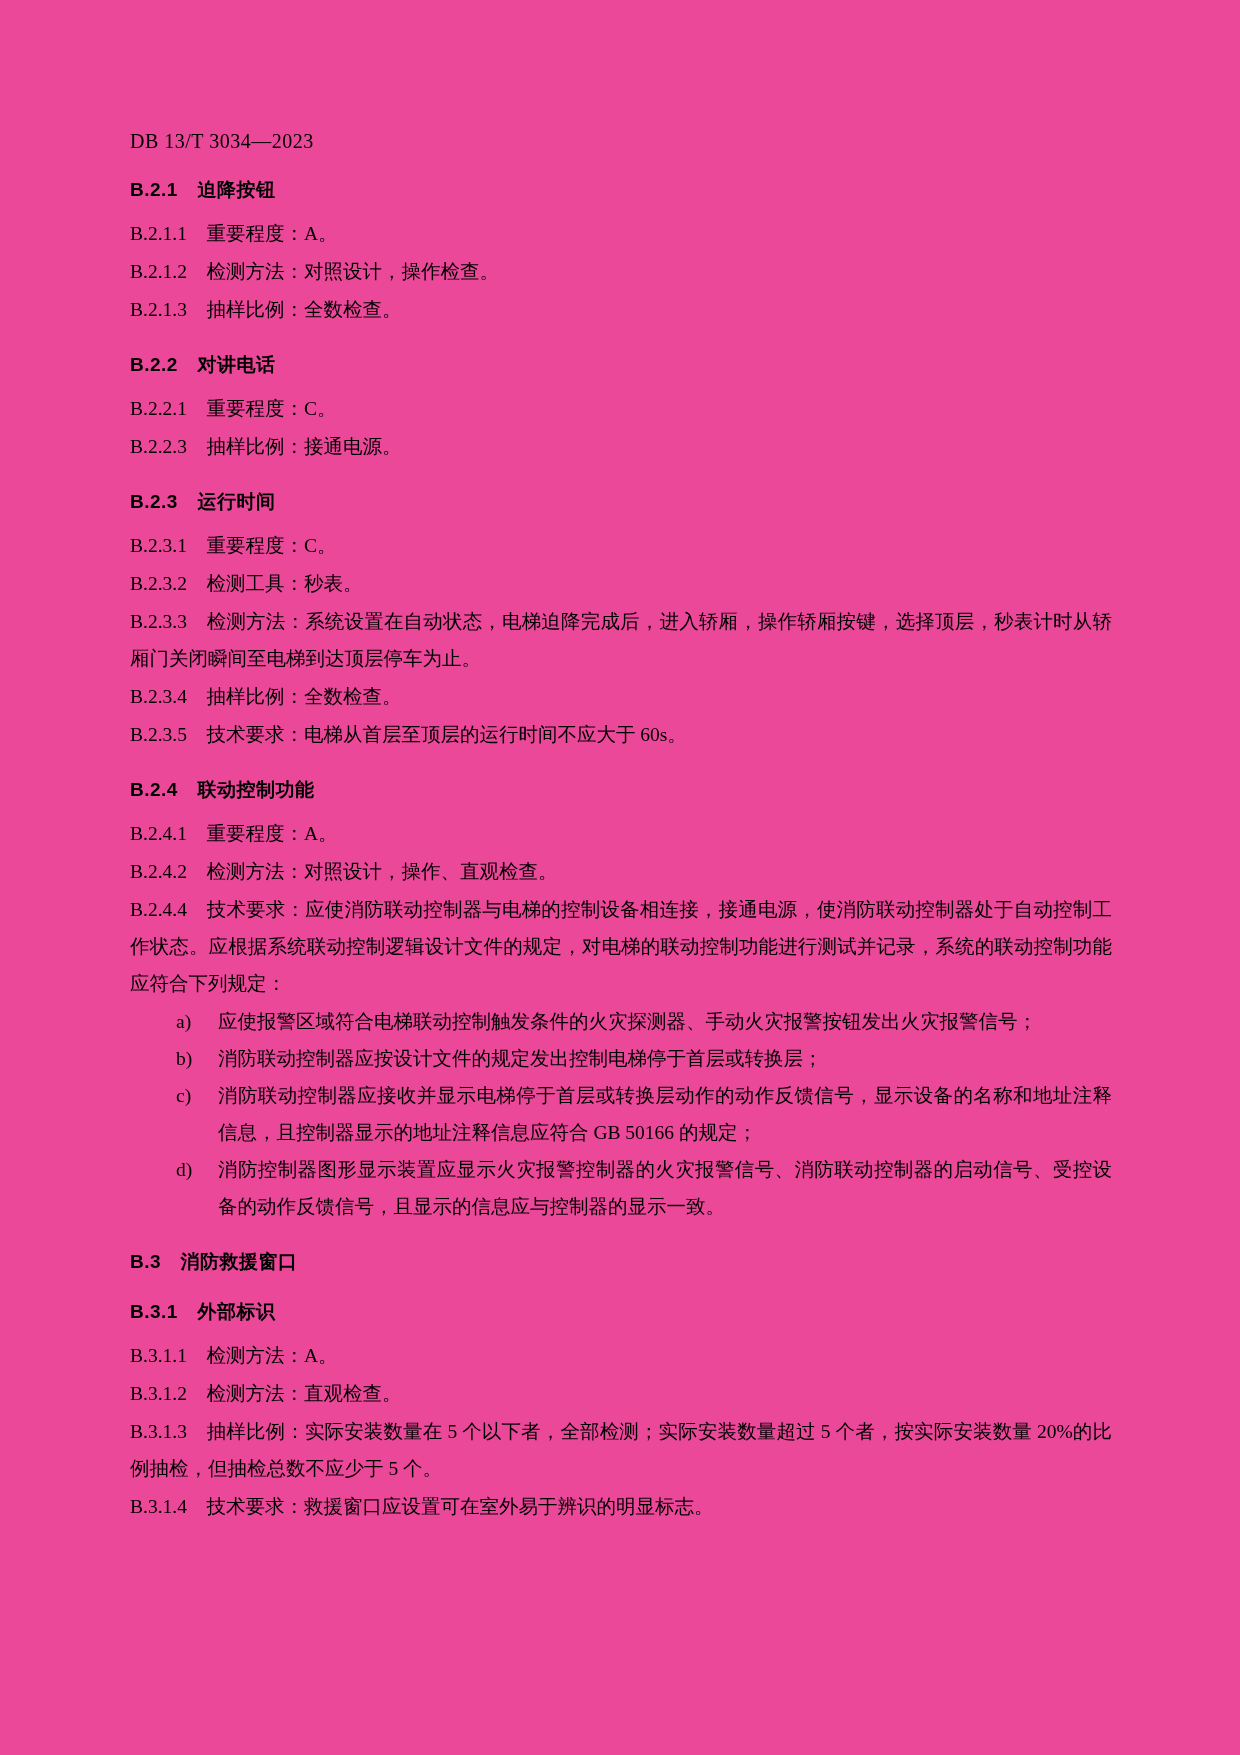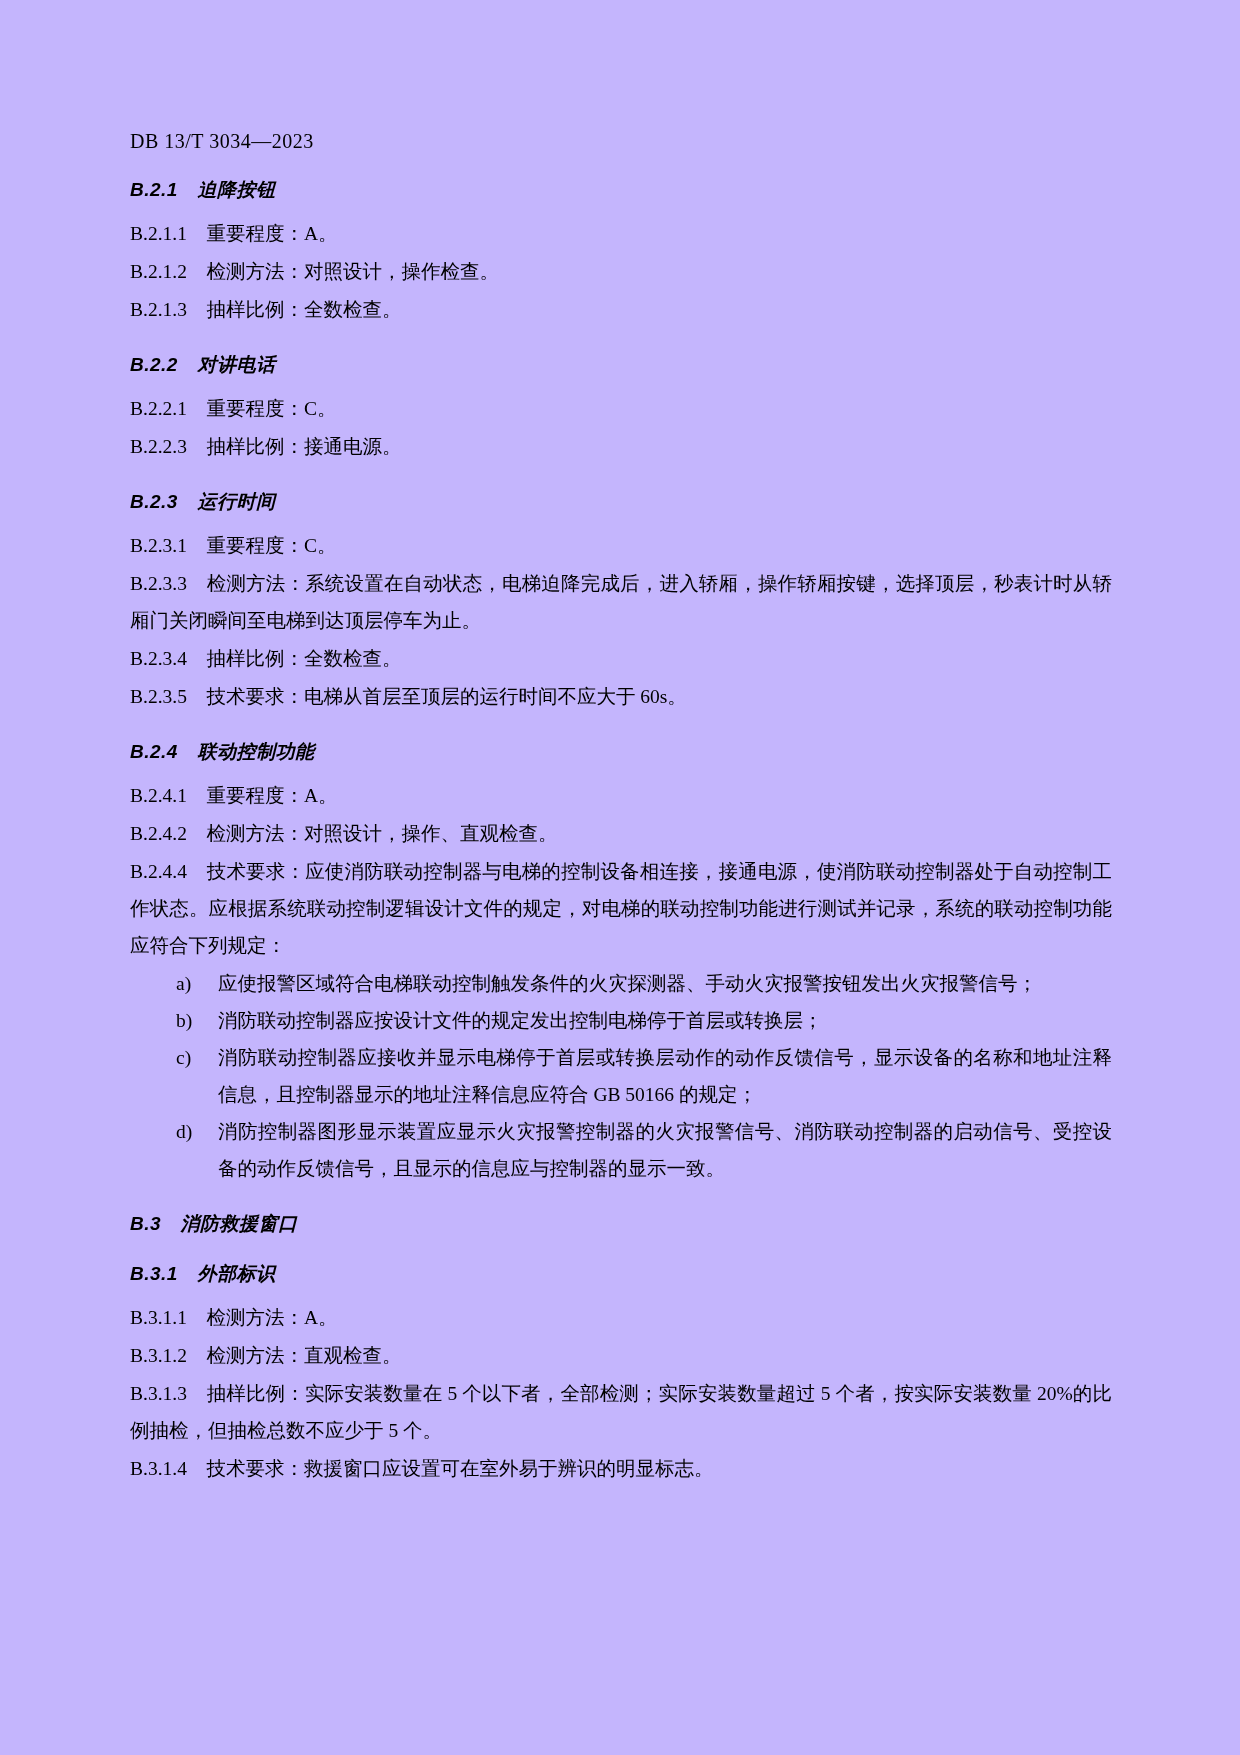--- a/index.html
+++ b/index.html
@@ -1,38 +1,37 @@
 <!DOCTYPE html>
 <html><head>
 <meta charset="utf-8">
 <style>
   html, body { margin: 0; padding: 0; background: #ffffff; }
   .page {
     position: relative;
     width: 1240px;
     height: 1755px;
     margin: 0 auto;
-    background: #c4b5fd;
+    background: #ec4899;
     box-sizing: border-box;
     padding: 130px 128px 0 130px;
     color: #000000;
     font-family: "Liberation Serif", "DejaVu Serif", serif;
   }
   .doc-header {
     font-size: 20px;
     letter-spacing: 0.5px;
     margin-bottom: 8px;
   }
   .h2, .h3 {
     font-family: "Liberation Sans", "DejaVu Sans", sans-serif;
     font-weight: bold;
     font-size: 19px;
     margin: 24px 0 12px 0;
     letter-spacing: 0.5px;
-    font-style: italic;
   }
   .para {
     font-size: 19.5px;
     line-height: 37px;
     margin: 1px 0;
     text-align: justify;
   }
   .li {
     display: flex;
     box-sizing: border-box;
@@ -54,20 +53,21 @@
   <div class="para">B.2.1.1　重要程度：A。</div>
   <div class="para">B.2.1.2　检测方法：对照设计，操作检查。</div>
   <div class="para">B.2.1.3　抽样比例：全数检查。</div>
 
   <div class="h3">B.2.2　对讲电话</div>
   <div class="para">B.2.2.1　重要程度：C。</div>
   <div class="para">B.2.2.3　抽样比例：接通电源。</div>
 
   <div class="h3">B.2.3　运行时间</div>
   <div class="para">B.2.3.1　重要程度：C。</div>
+  <div class="para">B.2.3.2　检测工具：秒表。</div>
   <div class="para">B.2.3.3　检测方法：系统设置在自动状态，电梯迫降完成后，进入轿厢，操作轿厢按键，选择顶层，秒表计时从轿厢门关闭瞬间至电梯到达顶层停车为止。</div>
   <div class="para">B.2.3.4　抽样比例：全数检查。</div>
   <div class="para">B.2.3.5　技术要求：电梯从首层至顶层的运行时间不应大于 60s。</div>
 
   <div class="h3">B.2.4　联动控制功能</div>
   <div class="para">B.2.4.1　重要程度：A。</div>
   <div class="para">B.2.4.2　检测方法：对照设计，操作、直观检查。</div>
   <div class="para">B.2.4.4　技术要求：应使消防联动控制器与电梯的控制设备相连接，接通电源，使消防联动控制器处于自动控制工作状态。应根据系统联动控制逻辑设计文件的规定，对电梯的联动控制功能进行测试并记录，系统的联动控制功能应符合下列规定：</div>
 
   <div class="li">

